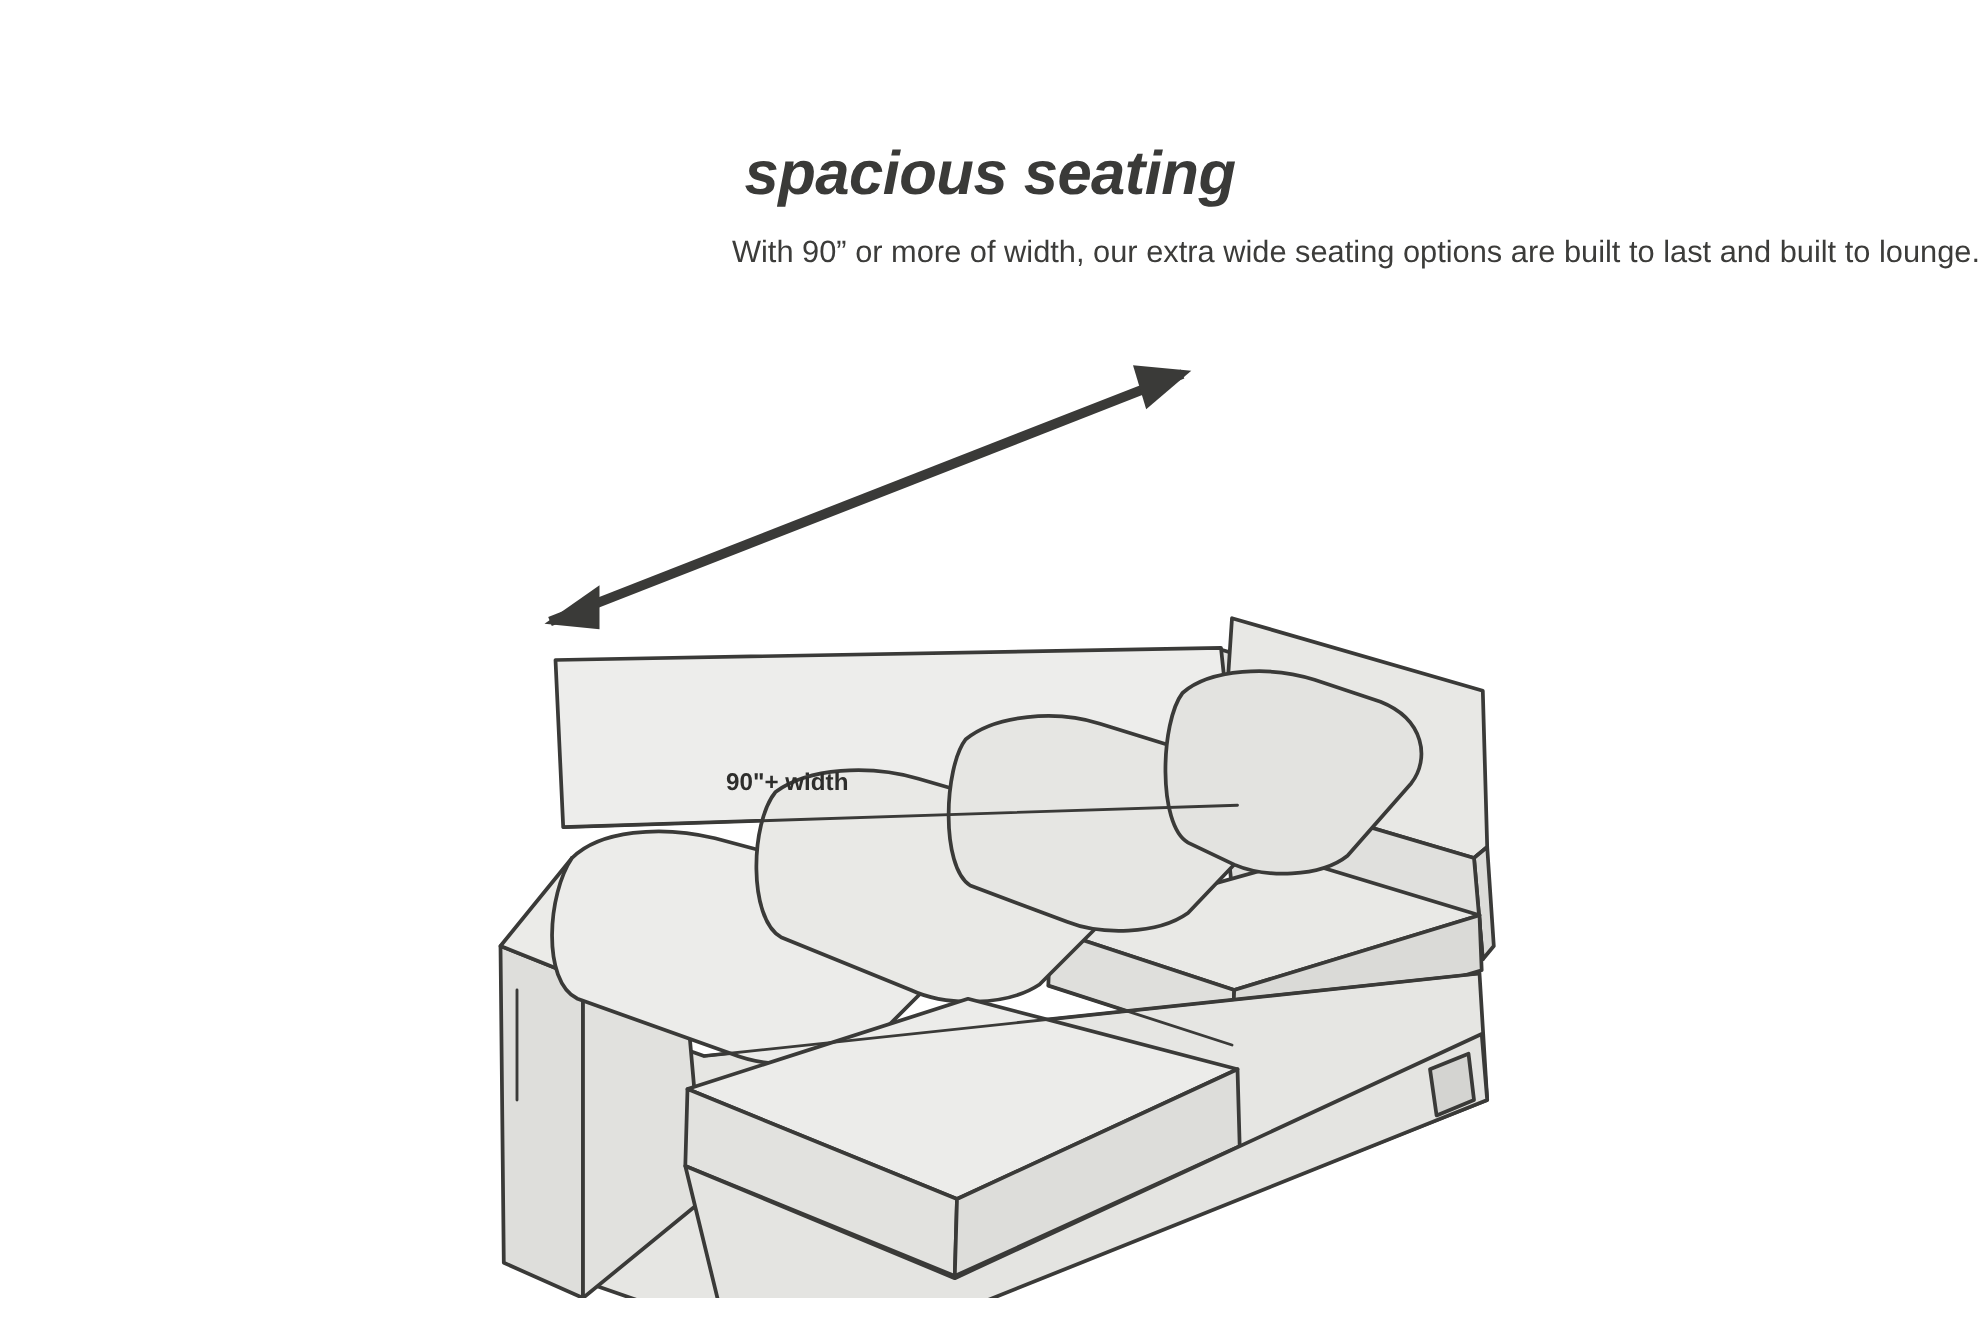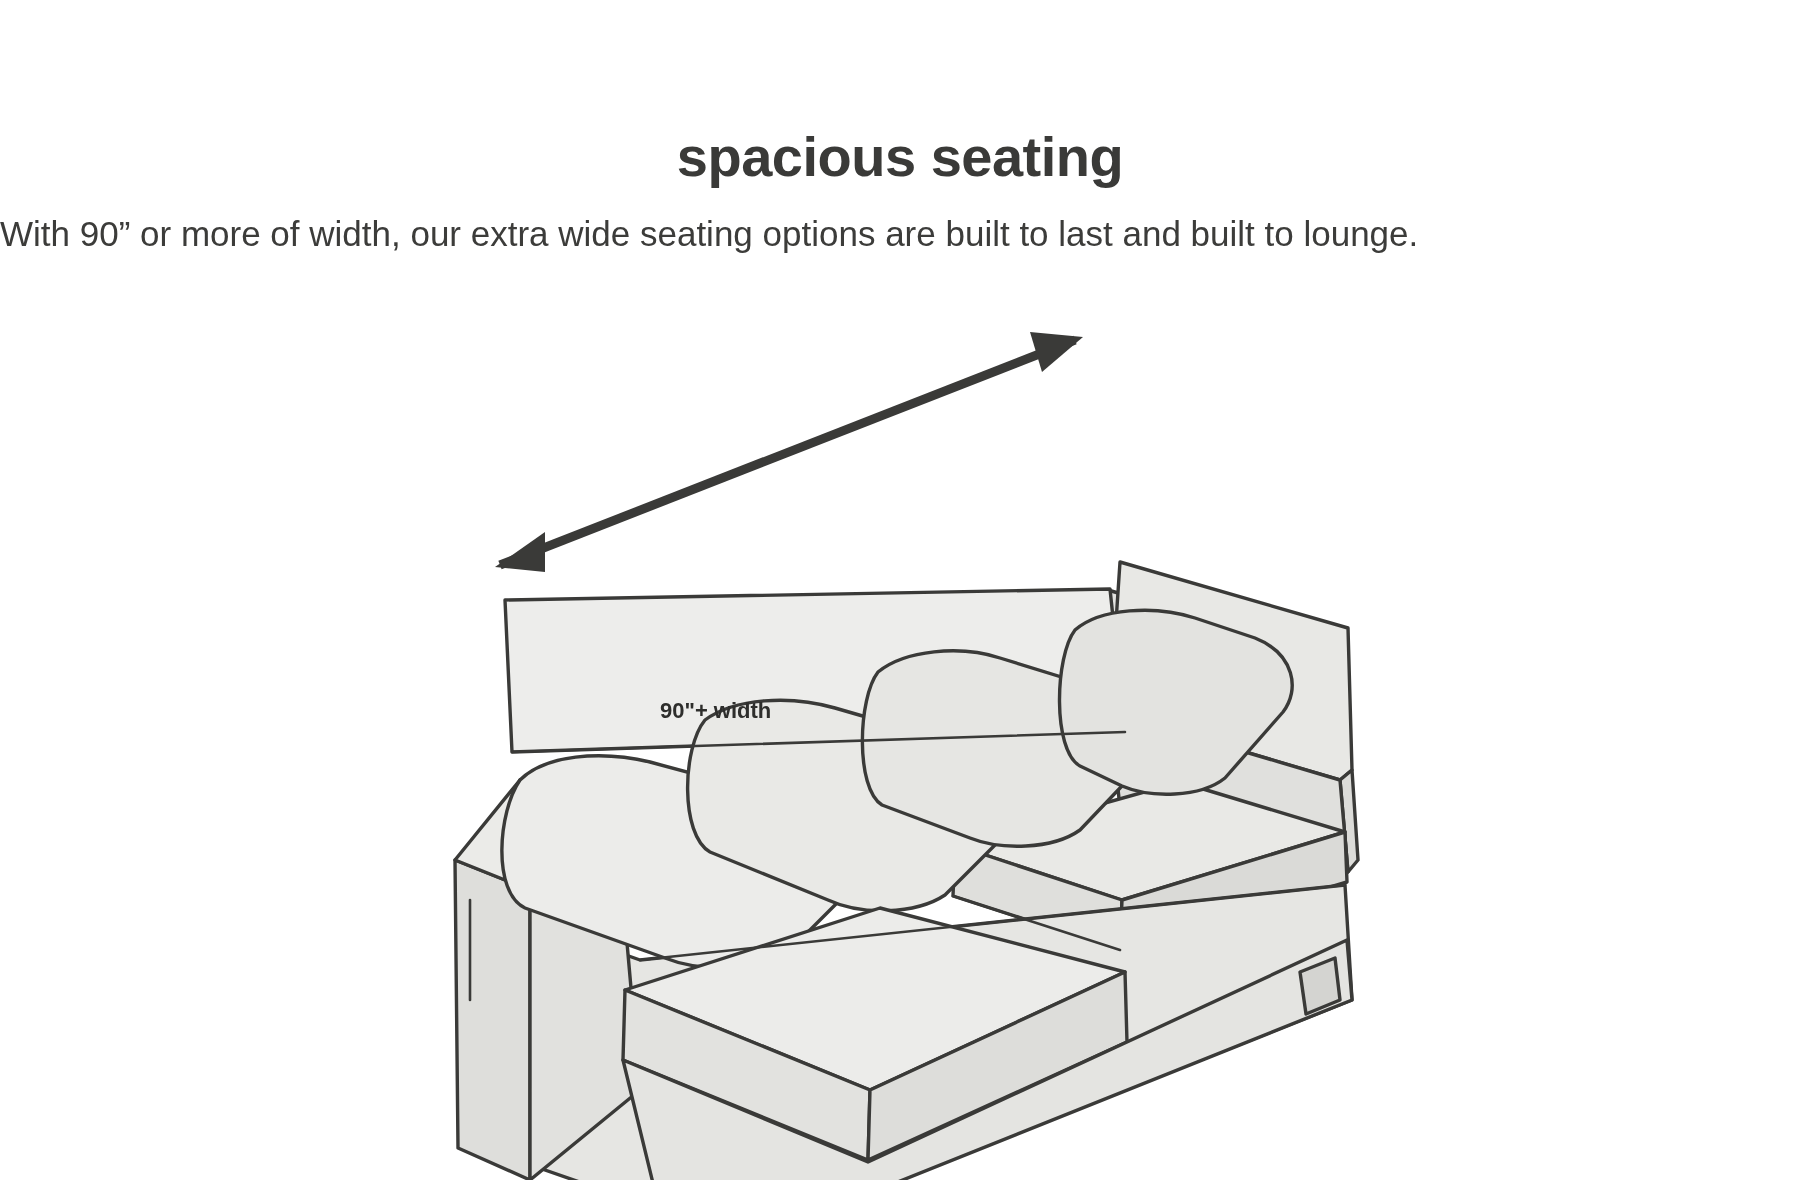--- a/index.html
+++ b/index.html
@@ -23,28 +23,29 @@
     position: absolute;
     top: 88px;
     left: 0;
     width: 1800px;
     text-align: center;
     font-size: 56px;
     font-weight: bold;
     color: #3a3a38;
     letter-spacing: -0.5px;
     line-height: 1.1;
+    font-style: italic;
   }
   .subcopy {
     position: absolute;
     top: 208px;
     left: 0;
     width: 1800px;
-    text-align: left;
-    font-size: 35px;
+    text-align: right;
+    font-size: 28px;
     color: #3c3c3a;
     line-height: 1.48;
   }
   .subcopy .line {
     display: block;
   }
   .illustration {
     position: absolute;
     top: 300px;
     left: 0;

